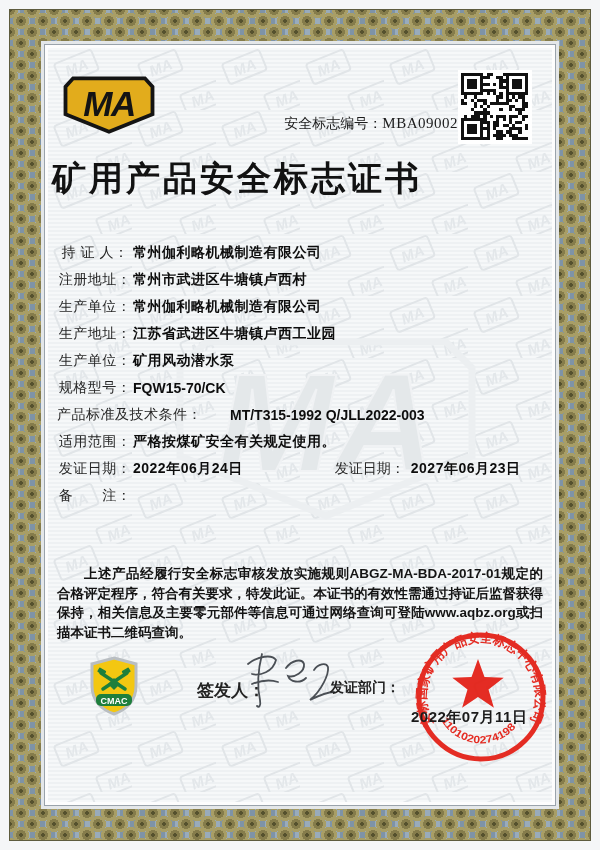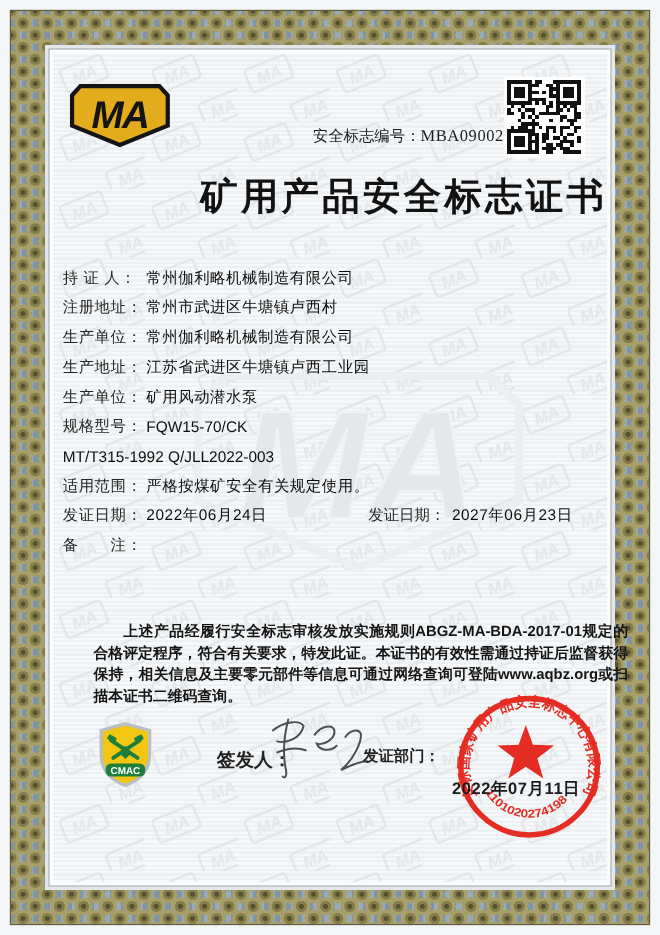--- a/index.html
+++ b/index.html
@@ -21,32 +21,32 @@
     background:repeating-linear-gradient(180deg,#f6f8f9 0 2px,#eef1f3 2px 4px);
     overflow:visible;}
   .wm{position:absolute;inset:0;width:100%;height:100%;pointer-events:none;}
   .wm-big{position:absolute;left:128px;top:288px;width:300px;height:185px;pointer-events:none;}
   .content{position:absolute;inset:0;}
   .ma-logo{position:absolute;left:15px;top:28px;width:92px;height:58px;}
   .cert-no{position:absolute;left:118px;top:67px;width:300px;text-align:right;
            font-size:14px;color:#1c1c1c;}
   .cert-no .num{font-family:"Liberation Serif","DejaVu Serif",serif;font-size:15px;letter-spacing:.5px;}
   .qr{position:absolute;left:410px;top:22px;width:74px;height:74px;}
-  .page-title{position:absolute;left:4px;right:0;top:108px;text-align:right;
+  .page-title{position:absolute;left:4px;right:0;top:108px;text-align:left;
       font-size:34px;font-weight:bold;color:#121212;letter-spacing:3px;}
   .fields{position:absolute;left:9px;top:191px;width:486px;}
   .row{height:27px;display:flex;align-items:center;font-size:14px;}
-  .lbl{color:#262626;flex:0 0 76px;letter-spacing:.5px;}
+  .lbl{color:#262626;flex:0 0 76px;letter-spacing:.5px;text-align:center;}
   .lbl.wide{flex:0 0 auto;margin-right:28px;}
-  .val{font-weight:normal;color:#0d0d0d;letter-spacing:.5px;}
+  .val{font-weight:bold;color:#0d0d0d;letter-spacing:.5px;}
   .val.mono{letter-spacing:0;}
   .dates .lbl2{color:#262626;margin-left:92px;flex:0 0 76px;}
   .statement{position:absolute;left:9px;top:516px;width:486px;
       font-size:13.5px;font-weight:bold;color:#141414;line-height:19.5px;
-      text-align:justify;text-indent:2em;margin-left:28px;}
+      text-align:justify;text-indent:2em;}
   .shield{position:absolute;left:40px;top:608px;width:52px;height:60px;}
   .signer{position:absolute;left:149px;top:631px;font-size:17px;font-weight:bold;color:#222;}
   .signature{position:absolute;left:192px;top:600px;width:100px;height:64px;}
   .issuer{position:absolute;left:282px;top:631px;font-size:14px;font-weight:bold;color:#222;font-family:Liberation Serif, serif;}
   .seal{position:absolute;left:360px;top:576px;width:148px;height:148px;}
 </style>
 </head>
 <body>
 
 <div class="page">
@@ -266,20 +266,21 @@
         </div>
         <div class="row">
           <span class="lbl">生产单位：</span>
           <span class="val">矿用风动潜水泵</span>
         </div>
         <div class="row">
           <span class="lbl">规格型号：</span>
           <span class="val mono">FQW15-70/CK</span>
         </div>
         <div class="row">
+          <span class="lbl wide">产品标准及技术条件：</span>
           <span class="val mono">MT/T315-1992 Q/JLL2022-003</span>
         </div>
         <div class="row">
           <span class="lbl">适用范围：</span>
           <span class="val">严格按煤矿安全有关规定使用。</span>
         </div>
         <div class="row dates">
           <span class="lbl">发证日期：</span>
           <span class="val">2022年06月24日</span>
           <span class="lbl2">发证日期：</span>

